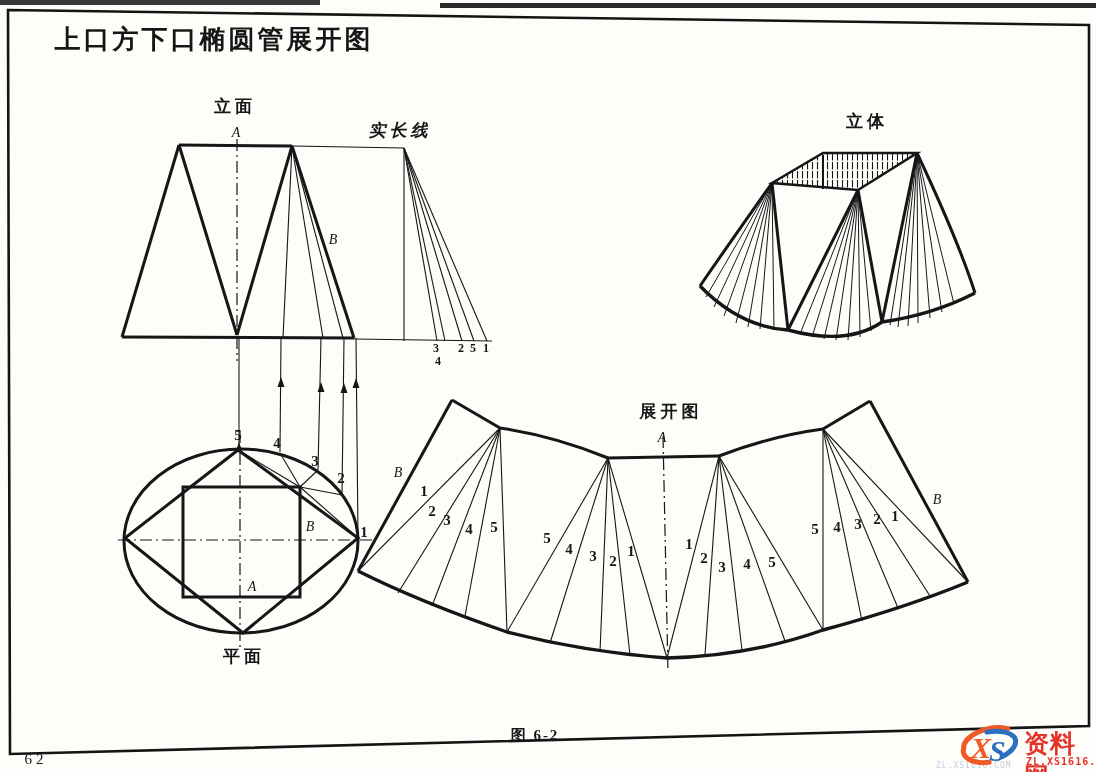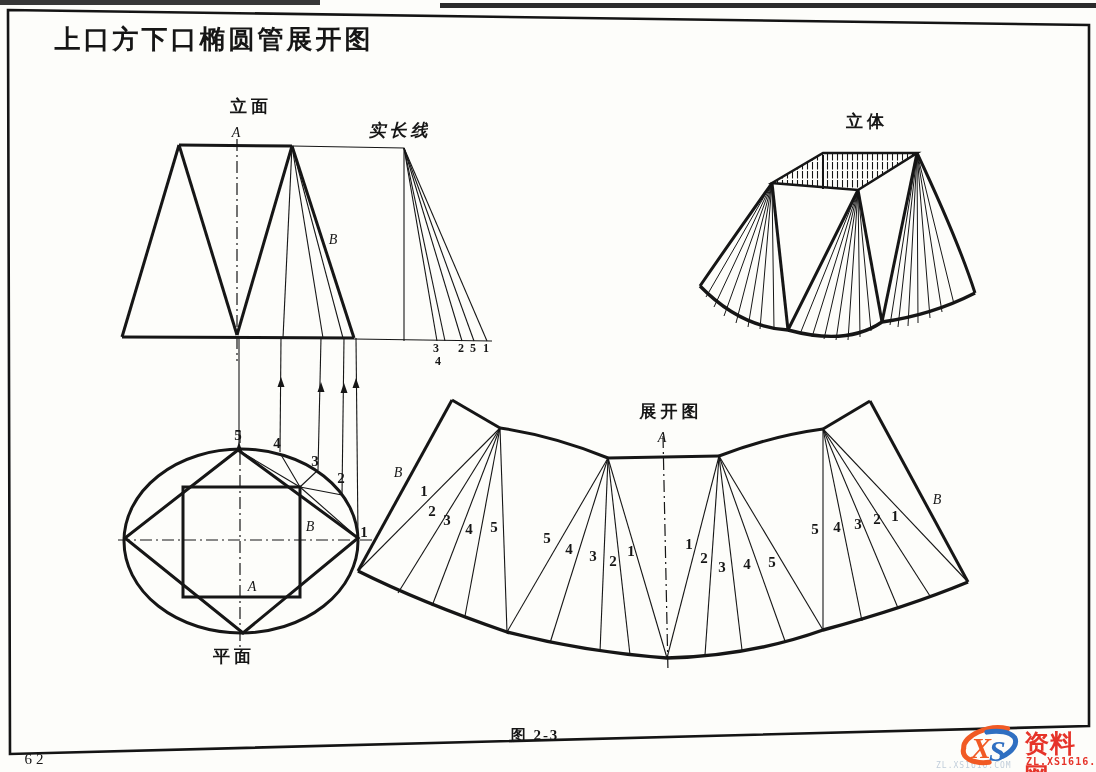--- a/index.html
+++ b/index.html
@@ -187,26 +187,26 @@
           <path d="M917,153 L918,323"></path>
         <path d="M917,153 L930,318"></path>
           <path d="M917,153 L942,312"></path>
         <path d="M917,153 L954,304"></path>
       </g>
     </g>
   </svg>
 
   <div id="labels">
       <span class="lbl cn-title" style="left: 214px; top: 40px;">上口方下口椭圆管展开图</span>
-      <span class="lbl cn" style="left: 235px; top: 106px; margin-left: 16px;">立面</span>
+      <span class="lbl cn" style="left: 235px; top: 106px;">立面</span>
       <span class="lbl cn" style="left: 400px; top: 130px; font-style: italic;">实长线</span>
       <span class="lbl cn" style="left: 867px; top: 121px;">立体</span>
-      <span class="lbl cn" style="left: 234px; top: 656px;">平面</span>
+      <span class="lbl cn" style="left: 244px; top: 656px;">平面</span>
       <span class="lbl cn" style="left: 671px; top: 411px;">展开图</span>
-      <span class="lbl caption" style="left: 535px; top: 735px;">图 2-3</span>
+      <span class="lbl caption" style="left: 535px; top: 735px;">图 6-2</span>
       <span class="lbl pagenum" style="left: 36px; top: 759px;">62</span>
       <span class="lbl it" style="left: 236px; top: 133px;">A</span>
       <span class="lbl it" style="left: 333px; top: 240px;">B</span>
       <span class="lbl sm" style="left: 436px; top: 348px;">3</span>
       <span class="lbl sm" style="left: 438px; top: 361px;">4</span>
       <span class="lbl sm" style="left: 461px; top: 348px;">2</span>
       <span class="lbl sm" style="left: 473px; top: 348px;">5</span>
       <span class="lbl sm" style="left: 486px; top: 348px;">1</span>
       <span class="lbl num" style="left: 238px; top: 435px;">5</span>
       <span class="lbl num" style="left: 277px; top: 443px;">4</span>

